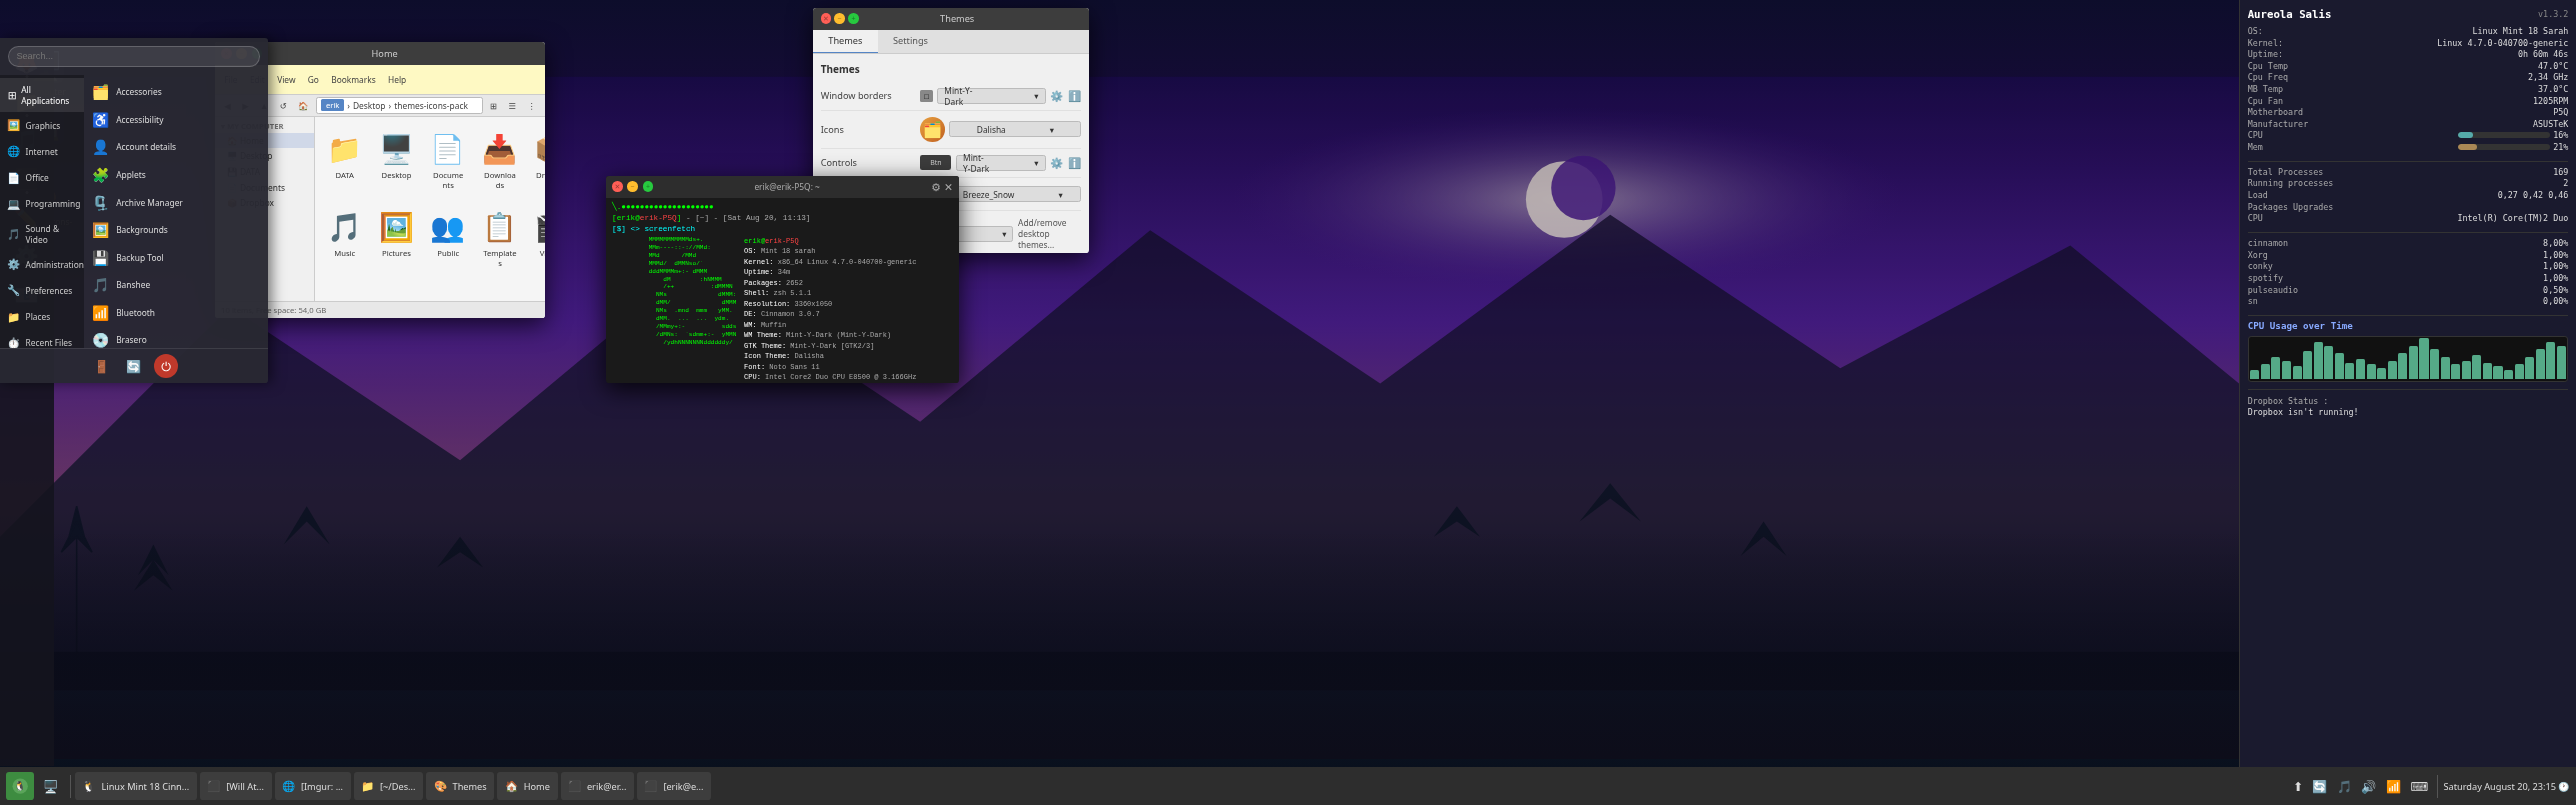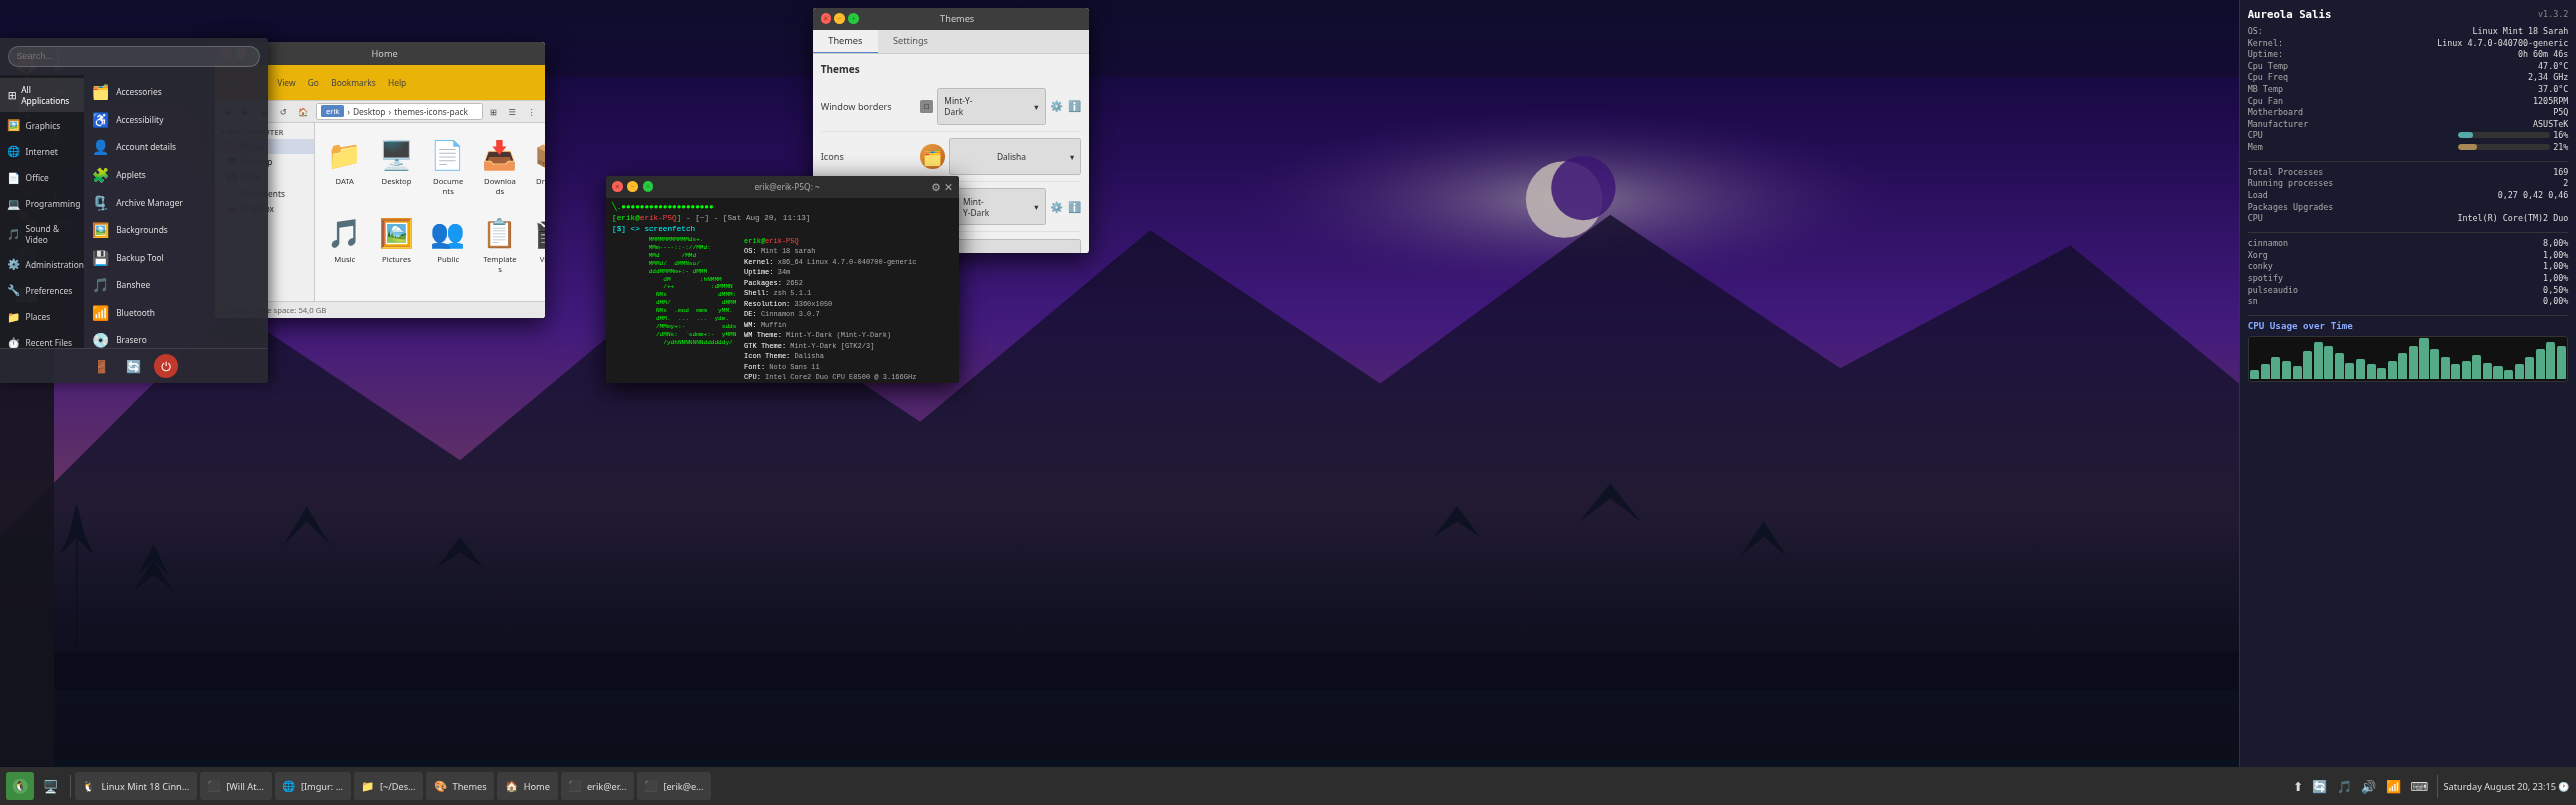--- a/index.html
+++ b/index.html
@@ -237,22 +237,22 @@
     .wm-max { background: #27c93f; }
 
     .window-title {
       flex: 1;
       text-align: center;
       font-size: 9.2px;
       color: #ccc;
     }
 
     .fm-toolbar {
-      height: 36px;
-      background: #eab308;
+      height: 30px;
+      background: #fef9c3;
       border-bottom: 0.8px solid #ccc;
       display: flex;
       align-items: center;
       padding: 0 4.6px;
       gap: 3.1px;
       flex-shrink: 0;
     }
 
     .fm-btn {
       height: 18.4px;
@@ -416,27 +416,27 @@
     }
 
     .theme-row-label {
       width: 92px;
       font-size: 9.2px;
       color: #444;
     }
 
     .theme-preview-btn {
       flex: 1;
-      height: 37px;
+      height: 16px;
       background: #ddd;
       border: 0.8px solid #bbb;
       border-radius: 2.3px;
       display: flex;
       align-items: center;
-      justify-content: flex-end;
+      justify-content: center;
       padding: 0 6.1px;
       font-size: 8.4px;
       color: #333;
       cursor: pointer;
       gap: 44px;
     }
 
     .theme-icon-preview {
       width: 24.5px; height: 24.5px;
       border-radius: 50%;
@@ -1179,20 +1179,28 @@
         <div class="cpu-bar" style="height: 31.8182%;"></div>
         <div class="cpu-bar" style="height: 22.7273%;"></div>
         <div class="cpu-bar" style="height: 36.3636%;"></div>
         <div class="cpu-bar" style="height: 54.5455%;"></div>
         <div class="cpu-bar" style="height: 72.7273%;"></div>
         <div class="cpu-bar" style="height: 90.9091%;"></div>
         <div class="cpu-bar" style="height: 81.8182%;"></div>
       </div>
   </div>
 
+  <div class="sysinfo-section">
+    <div class="sysinfo-row">
+      <span class="sysinfo-key">Dropbox Status :</span>
+    </div>
+    <div class="sysinfo-row">
+      <span class="sysinfo-val">Dropbox isn't running!</span>
+    </div>
+  </div>
 
 </div>
 
 <div id="taskbar">
   <div class="taskbar-icon" style="background:#3d8c40;">
     <svg width="18.4" height="18.4" viewBox="0 0 24 24" style="font-size:20px">
         <circle cx="12" cy="12" r="10" fill="#5aa55a"></circle>
         <text x="12" y="16" text-anchor="middle" font-size="12" fill="white">🐧</text>
       </svg>
   </div>

